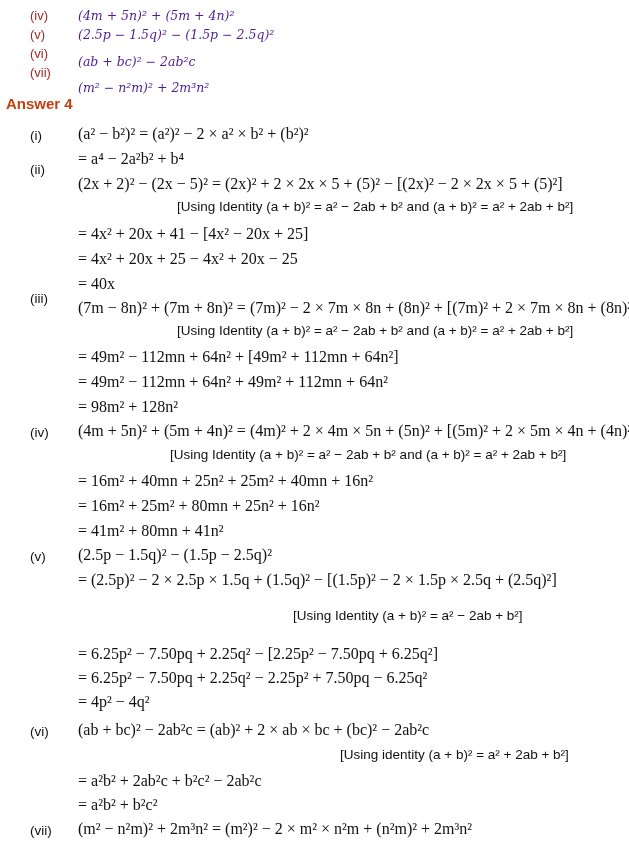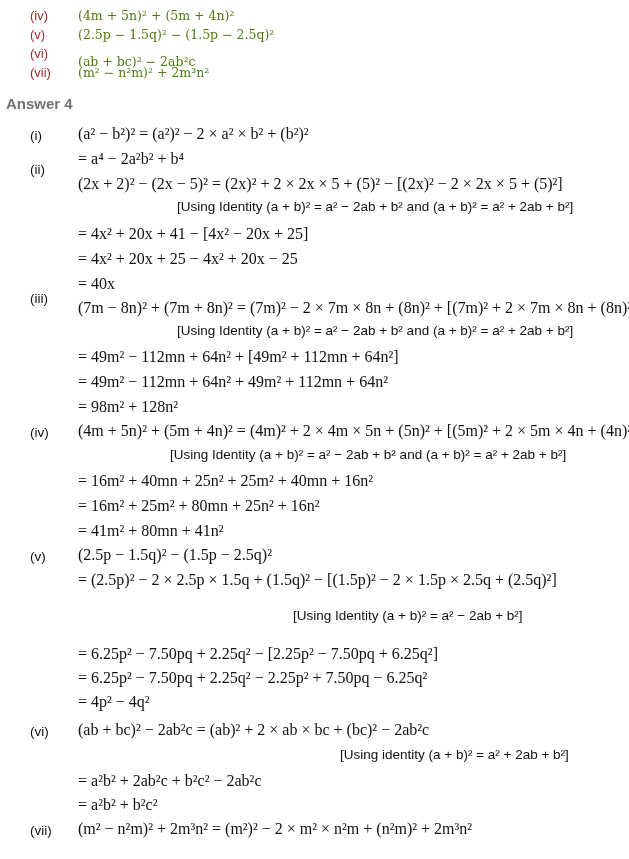--- a/index.html
+++ b/index.html
@@ -1,35 +1,35 @@
 <!DOCTYPE html>
 <html><head>
 <meta charset="utf-8">
 <style>
   html, body { margin: 0; padding: 0; background: #ffffff; }
   body { width: 629px; height: 859px; position: relative; overflow: hidden; color: #111; }
   .q { position: absolute; left: 30px; font-family: "Liberation Sans", sans-serif; font-size: 13px; color: #a02a2a; }
-  .q-expr { position: absolute; left: 78px; font-family: "DejaVu Serif", serif; font-size: 12.5px; color: #4d7c0f; white-space: nowrap; }
-  .answer-heading { position: absolute; left: 6px; top: 95px; font-family: "Liberation Sans", sans-serif; font-weight: bold; font-size: 15px; color: #737373; }
+  .q-expr { position: absolute; left: 78px; font-family: "DejaVu Serif", serif; font-style: italic; font-size: 12.5px; color: #4c1d95; white-space: nowrap; }
+  .answer-heading { position: absolute; left: 6px; top: 95px; font-family: "Liberation Sans", sans-serif; font-weight: bold; font-size: 15px; color: #c2410c; }
   .lbl { position: absolute; left: 30px; font-family: "Liberation Sans", sans-serif; font-size: 13.5px; color: #111; }
   .eq { position: absolute; left: 78px; font-family: "Liberation Serif", serif; font-size: 16px; color: #111; white-space: nowrap; }
   .note { position: absolute; font-family: "Liberation Sans", sans-serif; font-size: 13.5px; color: #111; white-space: nowrap; }
 </style>
 </head>
 <body>
 
 <div>
   <div class="q" style="top:8px">(iv)</div>
   <div class="q-expr" style="top:8px">(4m + 5n)² + (5m + 4n)²</div>
   <div class="q" style="top:27px">(v)</div>
   <div class="q-expr" style="top:27px">(2.5p − 1.5q)² − (1.5p − 2.5q)²</div>
   <div class="q" style="top:46px">(vi)</div>
   <div class="q-expr" style="top:54px">(ab + bc)² − 2ab²c</div>
   <div class="q" style="top:65px">(vii)</div>
-  <div class="q-expr" style="top:65px">(m² − n²m)² + 2m³n²</div>
+  <div class="q-expr" style="top:80px">(m² − n²m)² + 2m³n²</div>
 </div>
 
 <div class="answer-heading">Answer 4</div>
 
 <div>
   <div class="lbl" style="top:128px">(i)</div>
   <div class="eq" style="top:125px">(a² − b²)² = (a²)² − 2 × a² × b² + (b²)²</div>
   <div class="eq" style="top:150px">= a⁴ − 2a²b² + b⁴</div>
 </div>
 

